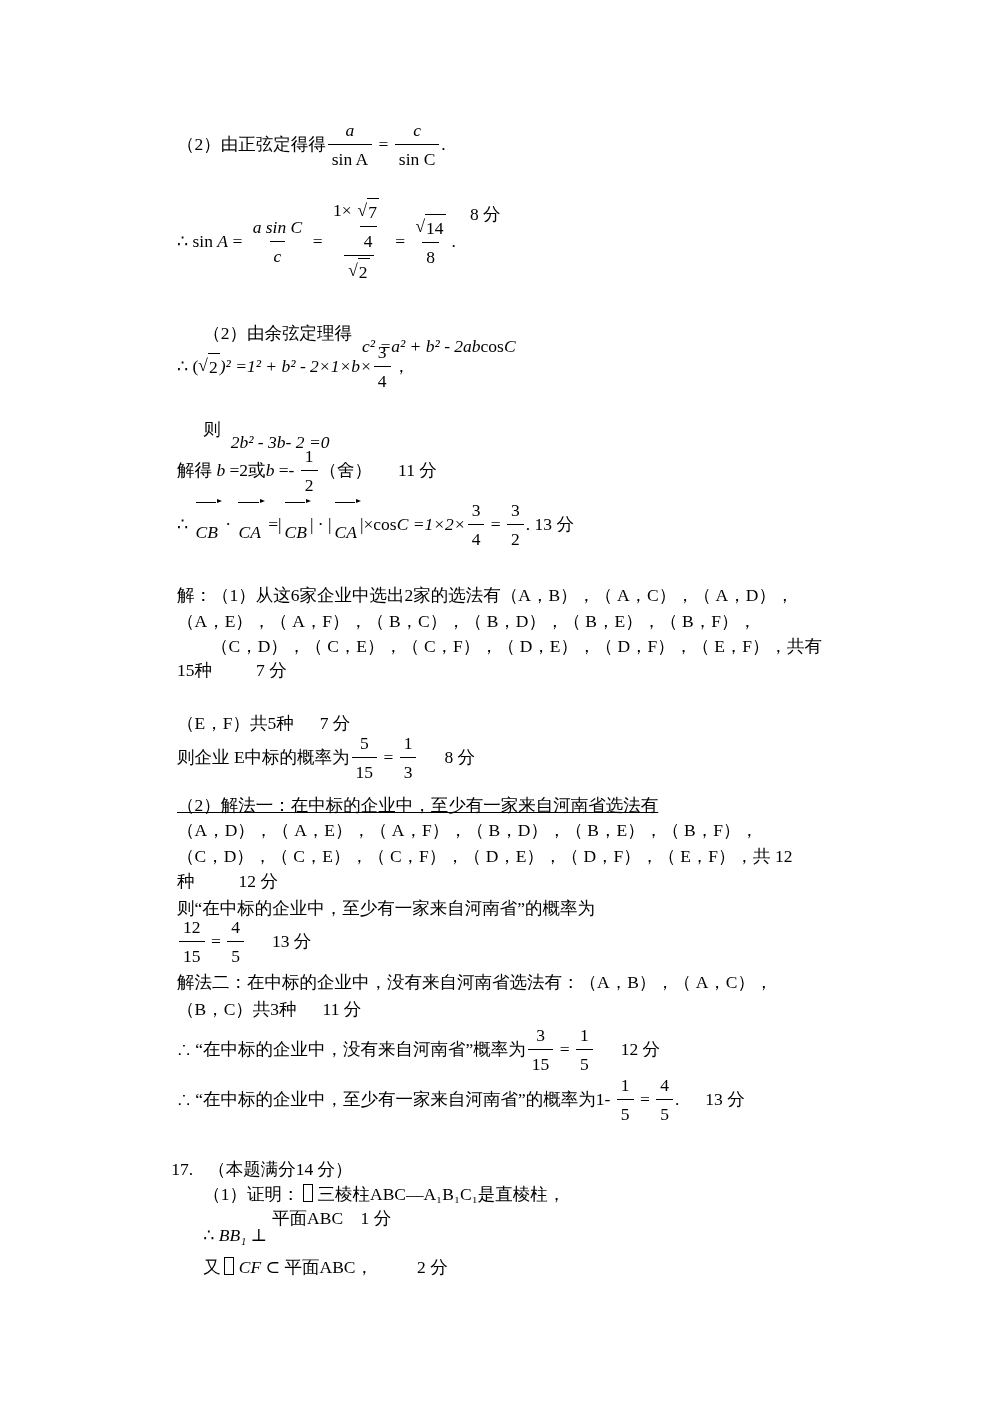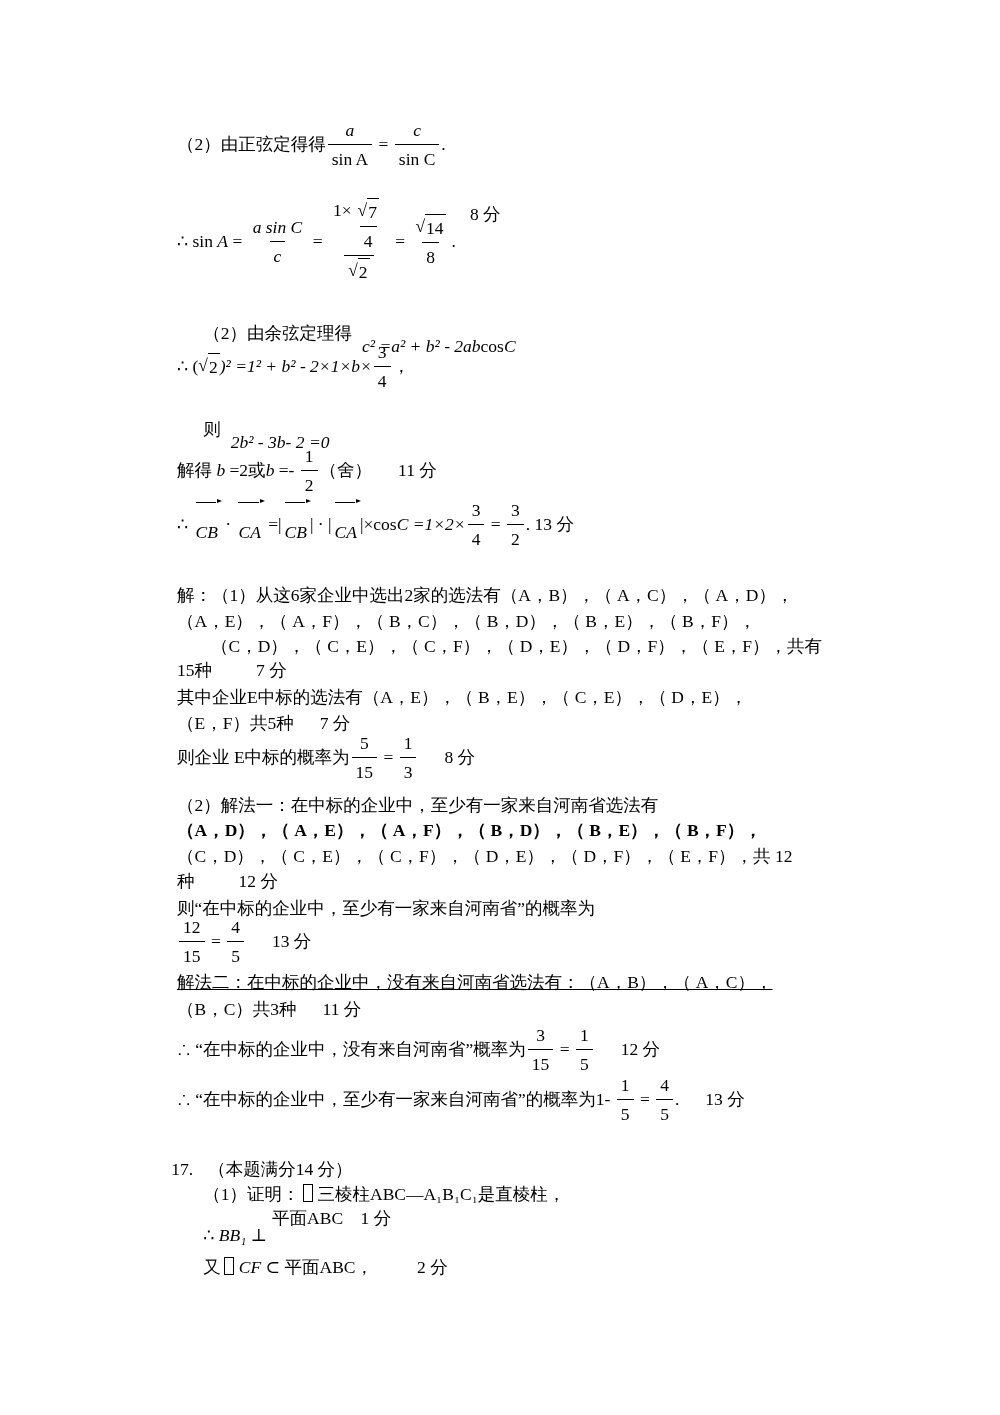--- a/index.html
+++ b/index.html
@@ -108,45 +108,44 @@
       <span class="up"> = </span>
       <span class="frac"><span class="fn up">3</span><span class="fd up">2</span></span>
       <span class="up">. </span>
       <span>13 分</span>
     </div>
 
     <div class="line" style="top:582px;"><span>解：（1）从这6家企业中选出2家的选法有（A，B），（ A，C），（ A，D），</span></div>
     <div class="line" style="top:608px;"><span>（A，E），（ A，F），（ B，C），（ B，D），（ B，E），（ B，F），</span></div>
     <div class="line" style="top:633px;margin-left:34px;"><span>（C，D），（ C，E），（ C，F），（ D，E），（ D，F），（ E，F），共有</span></div>
     <div class="line" style="top:657px;"><span>15种</span><span class="score-wide">7 分</span></div>
-    <div class="line" style="top:684px;"><span>其中企业E中标的选法有（A，E），（ B，E），（ C，E），（ D，E），</span></div>
     <div class="line" style="top:710px;"><span>（E，F）共5种</span><span class="score">7 分</span></div>
 
     <div class="line mline" style="top:732px; height:50px;">
       <span class="up">则企业 E中标的概率为</span>
       <span class="frac"><span class="fn up">5</span><span class="fd up">15</span></span>
       <span class="up"> = </span>
       <span class="frac"><span class="fn up">1</span><span class="fd up">3</span></span>
       <span class="score">8 分</span>
     </div>
 
-    <div class="line" style="top:792px;"><span>（2）解法一：在中标的企业中，至少有一家来自河南省选法有</span></div>
-    <div class="line" style="top:817px;font-weight:bold;"><span>（A，D），（ A，E），（ A，F），（ B，D），（ B，E），（ B，F），</span></div>
+    <div class="line" style="top:792px;text-decoration:underline;"><span>（2）解法一：在中标的企业中，至少有一家来自河南省选法有</span></div>
+    <div class="line" style="top:817px;"><span>（A，D），（ A，E），（ A，F），（ B，D），（ B，E），（ B，F），</span></div>
     <div class="line" style="top:843px;"><span>（C，D），（ C，E），（ C，F），（ D，E），（ D，F），（ E，F），共 12</span></div>
     <div class="line" style="top:868px;"><span>种</span><span class="score-wide">12 分</span></div>
     <div class="line" style="top:895px;"><span>则“在中标的企业中，至少有一家来自河南省”的概率为</span></div>
 
     <div class="line mline" style="top:916px; height:50px;">
       <span class="frac"><span class="fn up">12</span><span class="fd up">15</span></span>
       <span class="up"> = </span>
       <span class="frac"><span class="fn up">4</span><span class="fd up">5</span></span>
       <span class="score">13 分</span>
     </div>
 
-    <div class="line" style="top:969px;text-decoration:underline;"><span>解法二：在中标的企业中，没有来自河南省选法有：（A，B），（ A，C），</span></div>
+    <div class="line" style="top:969px;"><span>解法二：在中标的企业中，没有来自河南省选法有：（A，B），（ A，C），</span></div>
     <div class="line" style="top:996px;"><span>（B，C）共3种</span><span class="score">11 分</span></div>
 
     <div class="line mline" style="top:1024px; height:50px;">
       <span class="up">∴ “在中标的企业中，没有来自河南省”概率为</span>
       <span class="frac"><span class="fn up">3</span><span class="fd up">15</span></span>
       <span class="up"> = </span>
       <span class="frac"><span class="fn up">1</span><span class="fd up">5</span></span>
       <span class="score">12 分</span>
     </div>
 

